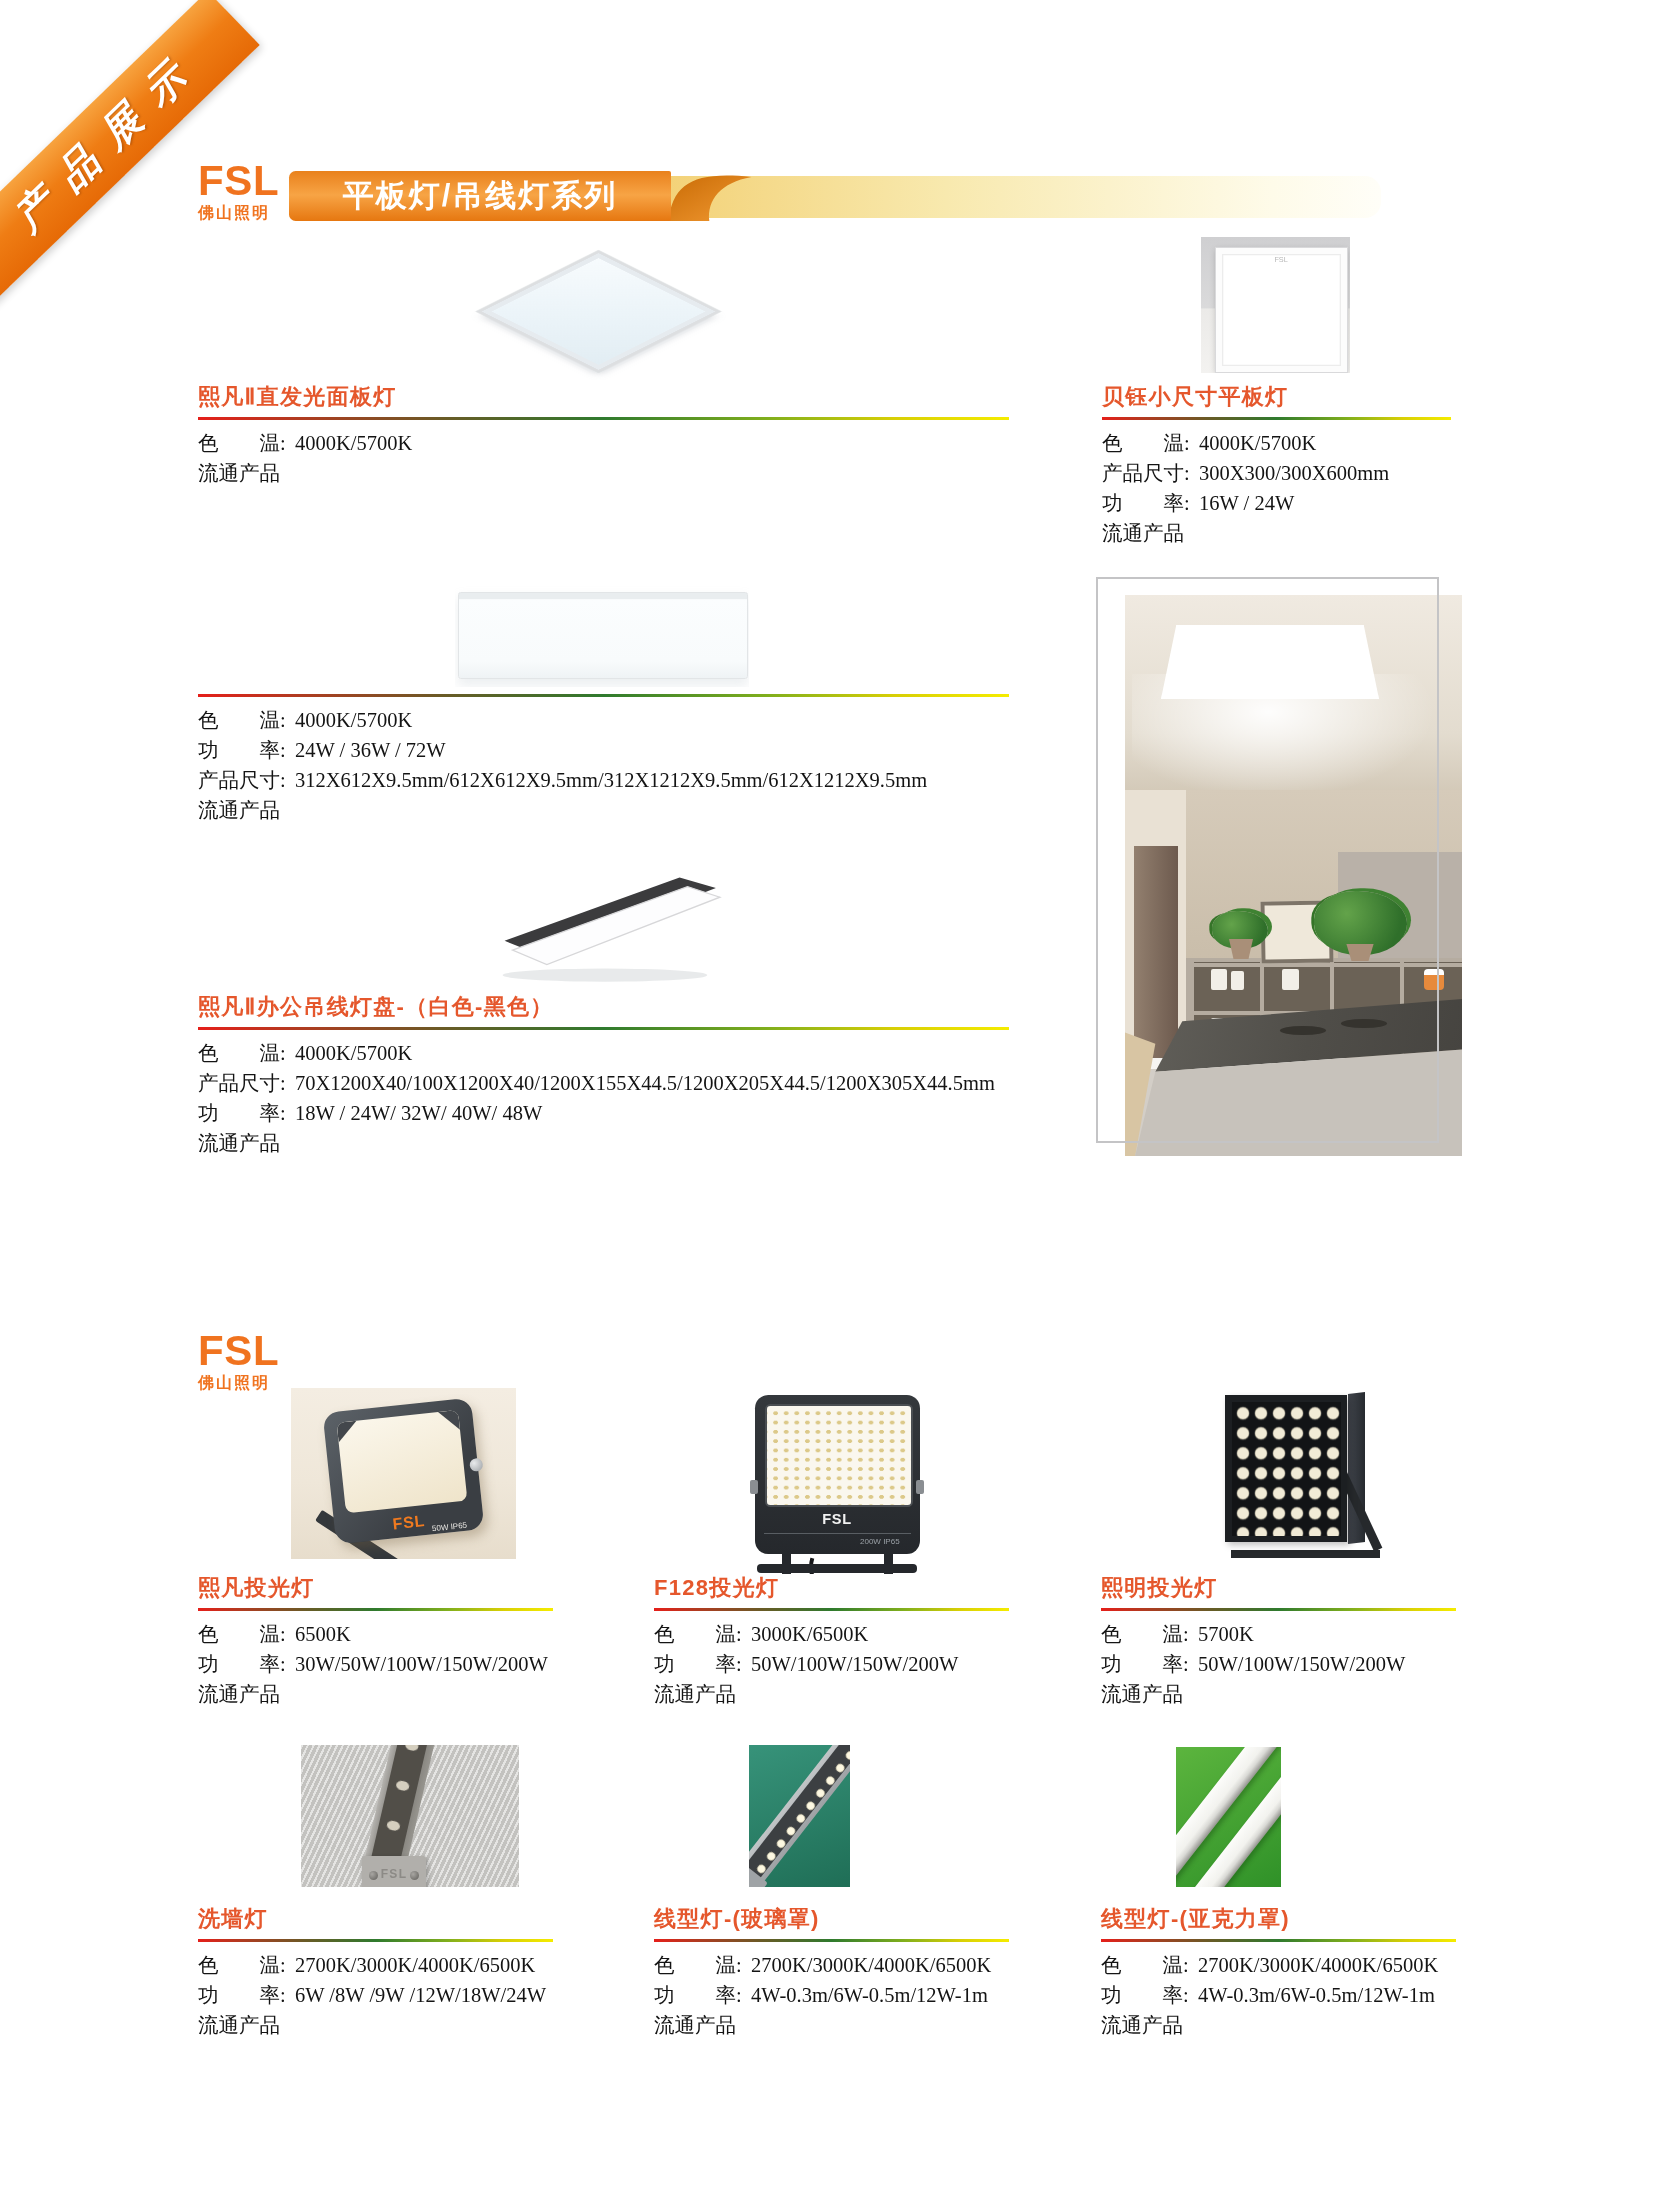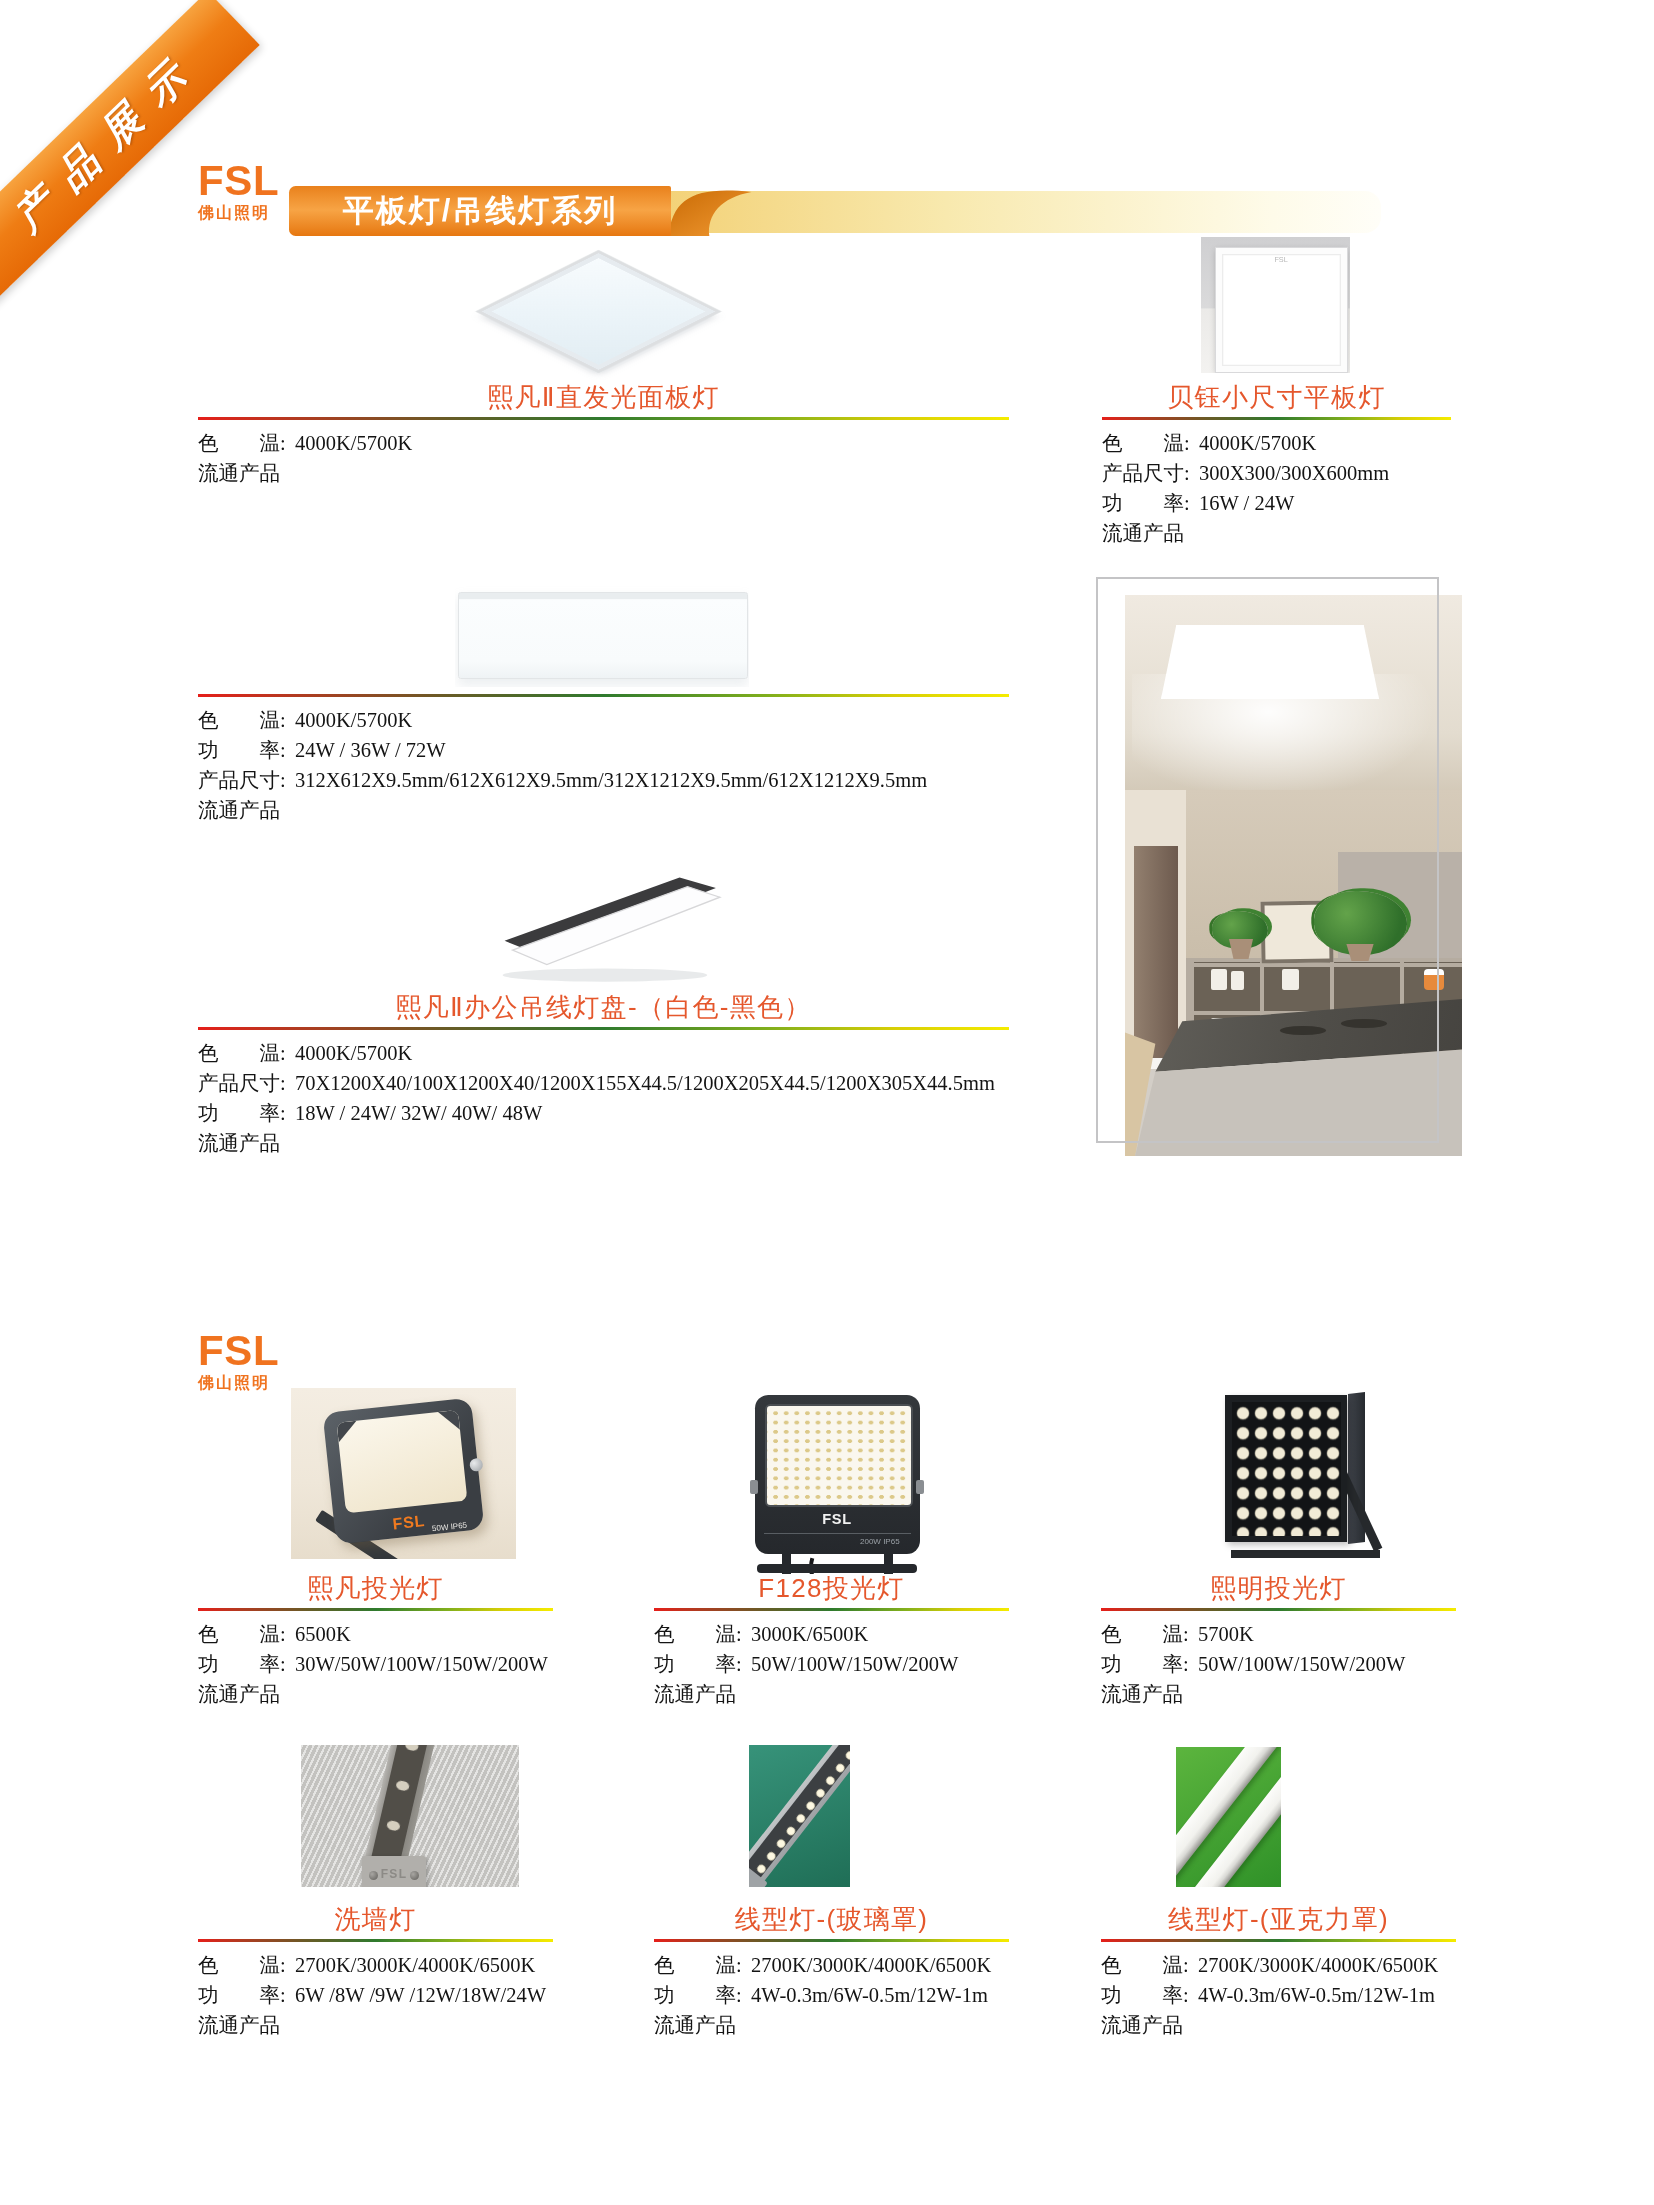--- a/index.html
+++ b/index.html
@@ -24,21 +24,21 @@
     border-radius:0 16px 16px 0;
     background:linear-gradient(90deg,#f3d176 0%,#f8e9ae 40%,#fefbe9 85%,#fffef8 100%);}
   .banner .band{position:absolute;left:0;top:0;width:382px;height:50px;
     background:linear-gradient(180deg,#e9811c 0%,#f7a445 48%,#e67710 100%);
     border-radius:6.6px 2px 2px 6.6px;display:flex;align-items:center;justify-content:center;}
   .banner .band span{color:#fff;font-size:31px;font-weight:bold;letter-spacing:2px;}
   .banner svg{position:absolute;left:378px;top:0;}
 
   
   .product{position:absolute;}
-  .product-title{font-size:26px;font-weight:400;color:#e5572c;text-align:center;
+  .product-title{font-size:22px;font-weight:700;color:#e5572c;text-align:left;
     letter-spacing:1.3px;height:30px;line-height:30px;white-space:nowrap;}
   .divider{height:2.6px;margin-top:5.3px;
     background:linear-gradient(90deg,#e51f1a 0%,#b23a20 12%,#6a5a26 30%,#2f7a2e 50%,#7fae1d 70%,#d8cf05 86%,#f5ec00 100%);}
   .specs{margin-top:8px;}
   .spec-row{font-family:"Liberation Serif",serif;font-size:20.5px;line-height:30px;
     color:#141414;white-space:nowrap;}
   .spec-value{margin-left:9.3px;}
 
   
   .scene{position:absolute;overflow:hidden;}
@@ -189,21 +189,21 @@
 <div class="page">
 
   <div class="ribbon">
     <span>产品展示</span>
   </div>
 
   <div class="brand" style="left:198px;top:163px;">
     <div class="logo">FSL</div>
     <div class="sub">佛山照明</div>
   </div>
-  <div class="banner" style="top:186px;text-decoration:underline;">
+  <div class="banner" style="top:171px;text-decoration:underline;">
     <div class="tail"></div>
     <svg width="86" height="50" viewBox="0 0 130 76">
       <defs>
           <linearGradient id="cg1" x1="0" y1="0" x2="1" y2="1">
         <stop offset="0" stop-color="#c96b05"></stop>
             <stop offset="1" stop-color="#f29a33"></stop>
       </linearGradient>
         </defs>
       <path d="M2,76 C8,18 42,0 128,9 C82,17 60,44 64,76 Z" fill="url(#cg1)"></path>
     </svg>

